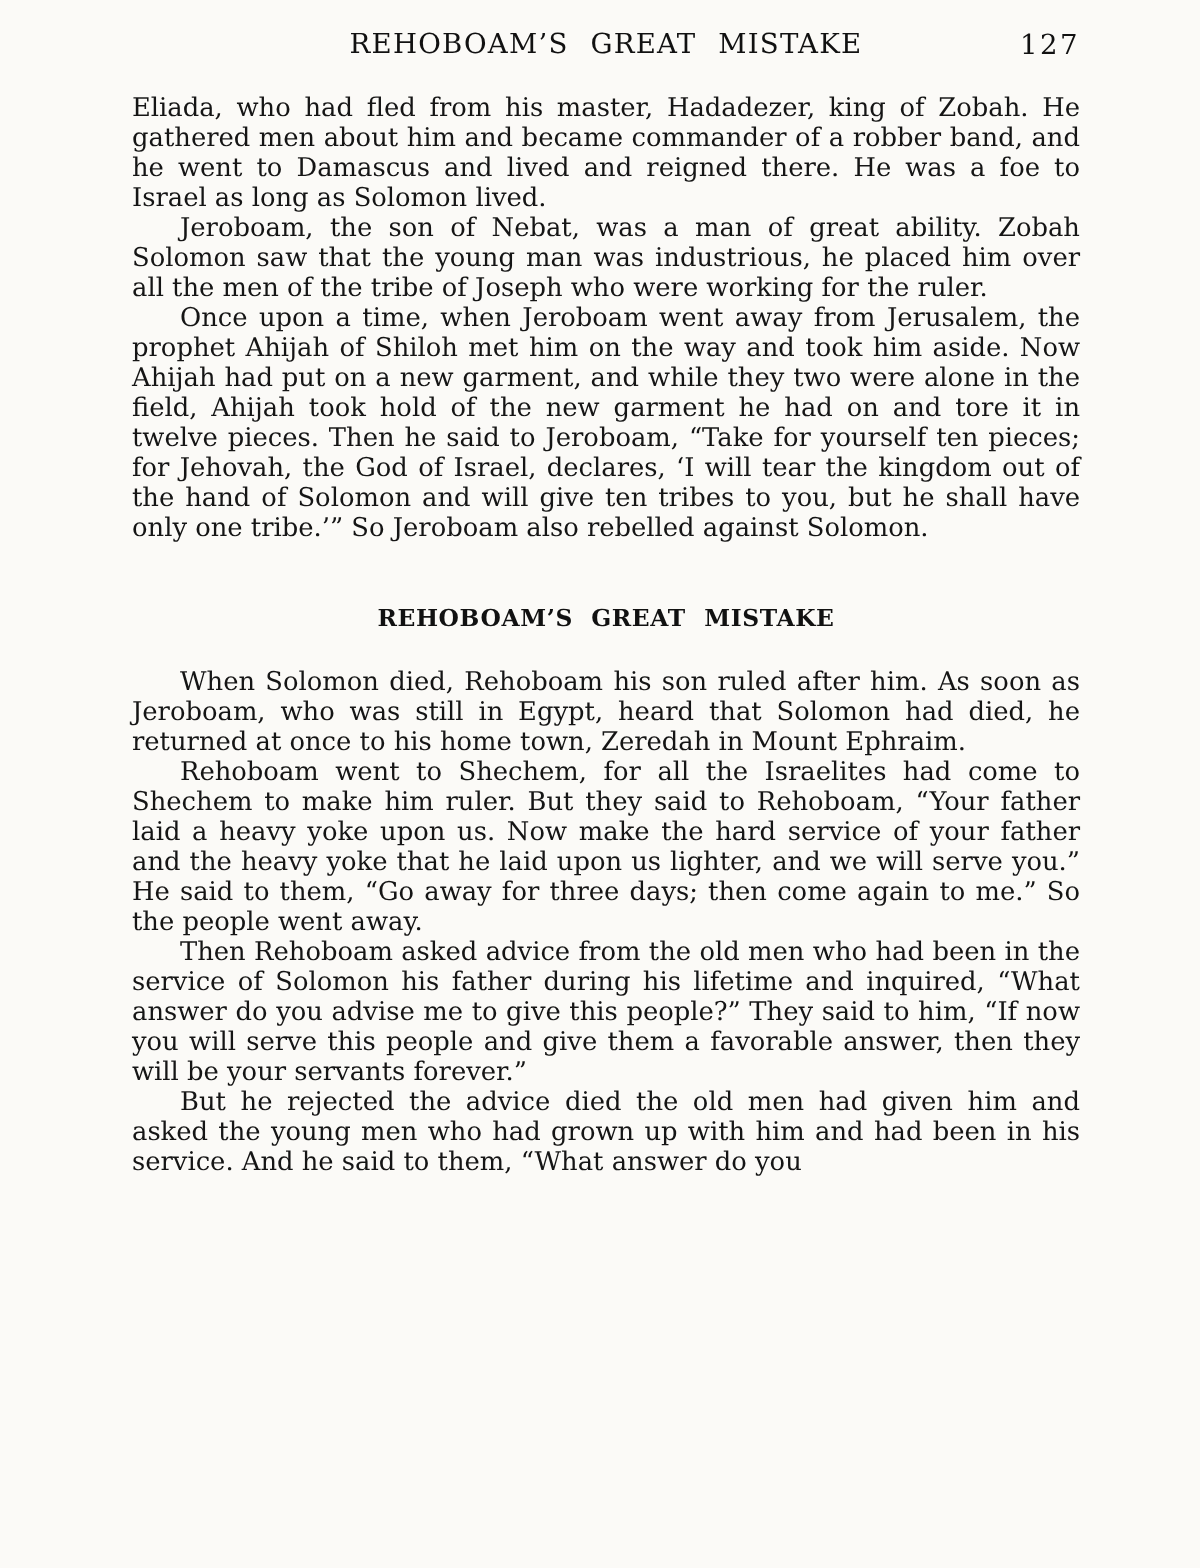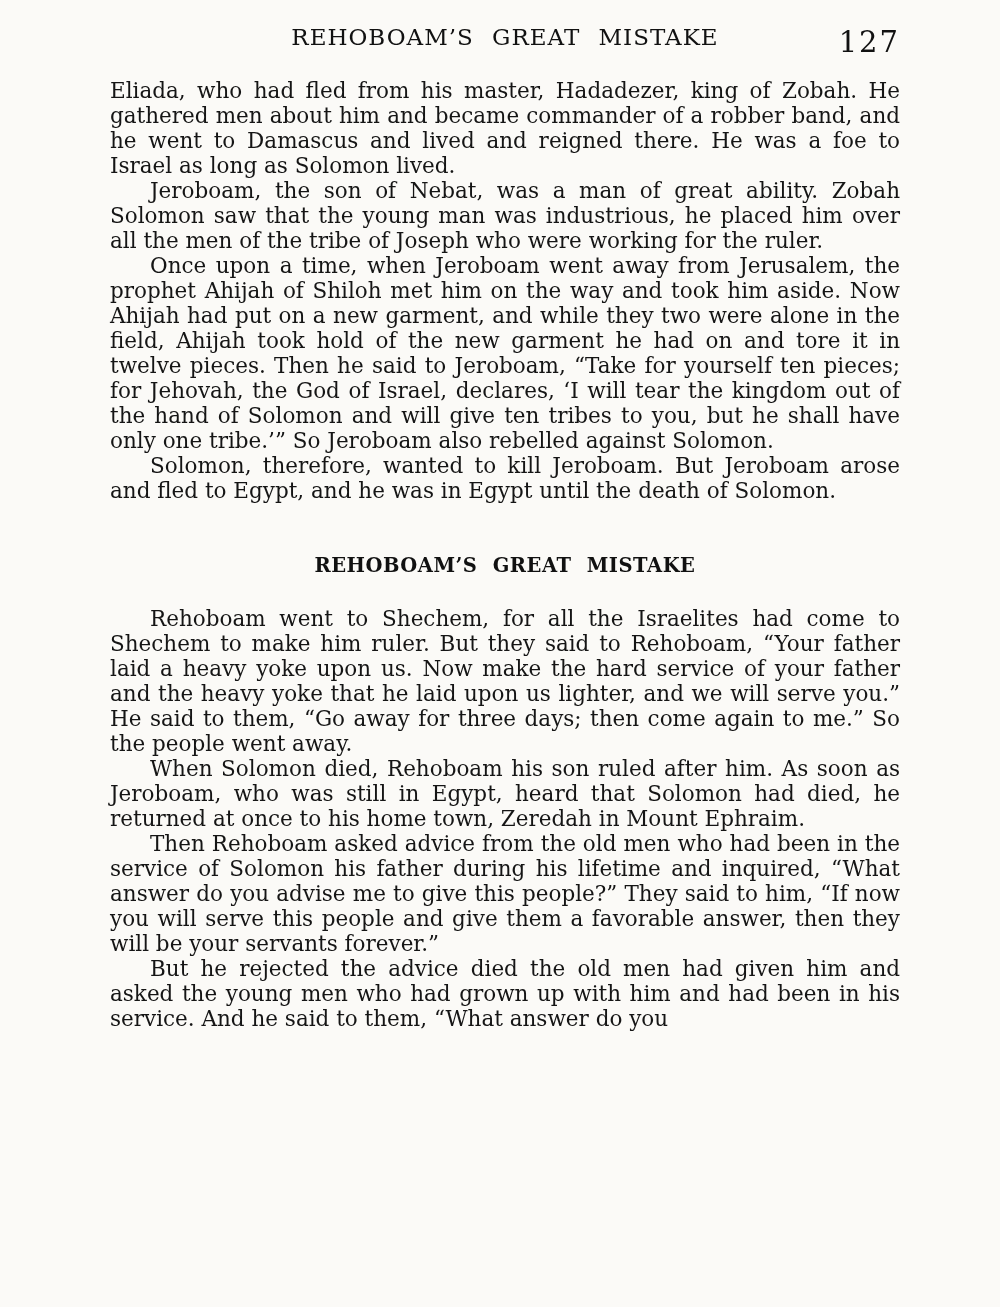--- a/index.html
+++ b/index.html
@@ -31,21 +31,21 @@
     text-align: center;
     font-size: 23px;
     letter-spacing: 1px;
     word-spacing: 10px;
     color: #111;
   }
   .page-number {
     position: absolute;
     right: 0;
     top: 1px;
-    font-size: 29px;
+    font-size: 23px;
     letter-spacing: 2px;
     color: #111;
   }
   .text-block {
     font-size: 21.5px;
     line-height: 25px;
     text-align: justify;
     color: #151515;
   }
   .para {
@@ -77,27 +77,26 @@
   </header>
 
   <main class="text-block">
 
     <p class="para no-indent">Eliada, who had fled from his master, Hadadezer, king of Zobah. He gathered men about him and became commander of a robber band, and he went to Damascus and lived and reigned there. He was a foe to Israel as long as Solomon lived.</p>
 
     <p class="para">Jeroboam, the son of Nebat, was a man of great ability. Zobah Solomon saw that the young man was industrious, he placed him over all the men of the tribe of Joseph who were working for the ruler.</p>
 
     <p class="para">Once upon a time, when Jeroboam went away from Jerusalem, the prophet Ahijah of Shiloh met him on the way and took him aside. Now Ahijah had put on a new garment, and while they two were alone in the field, Ahijah took hold of the new garment he had on and tore it in twelve pieces. Then he said to Jeroboam, “Take for yourself ten pieces; for Jehovah, the God of Israel, declares, ‘I will tear the kingdom out of the hand of Solomon and will give ten tribes to you, but he shall have only one tribe.’” So Jeroboam also rebelled against Solomon.</p>
 
-    <p class="para">Solomon, therefore, wanted to kill Jeroboam. But Jeroboam arose and fled to Egypt, and he was in Egypt until the death of Solomon.</p>
 
     <h2 class="section-heading">REHOBOAM’S GREAT MISTAKE</h2>
 
+    <p class="para">When Solomon died, Rehoboam his son ruled after him. As soon as Jeroboam, who was still in Egypt, heard that Solomon had died, he returned at once to his home town, Zeredah in Mount Ephraim.</p>
+
     <p class="para">Rehoboam went to Shechem, for all the Israelites had come to Shechem to make him ruler. But they said to Rehoboam, “Your father laid a heavy yoke upon us. Now make the hard service of your father and the heavy yoke that he laid upon us lighter, and we will serve you.” He said to them, “Go away for three days; then come again to me.” So the people went away.</p>
-
-    <p class="para">When Solomon died, Rehoboam his son ruled after him. As soon as Jeroboam, who was still in Egypt, heard that Solomon had died, he returned at once to his home town, Zeredah in Mount Ephraim.</p>
 
     <p class="para">Then Rehoboam asked advice from the old men who had been in the service of Solomon his father during his lifetime and inquired, “What answer do you advise me to give this people?” They said to him, “If now you will serve this people and give them a favorable answer, then they will be your servants forever.”</p>
 
     <p class="para">But he rejected the advice died the old men had given him and asked the young men who had grown up with him and had been in his service. And he said to them, “What answer do you</p>
 
   </main>
 
 </div>
 
 </body></html>

